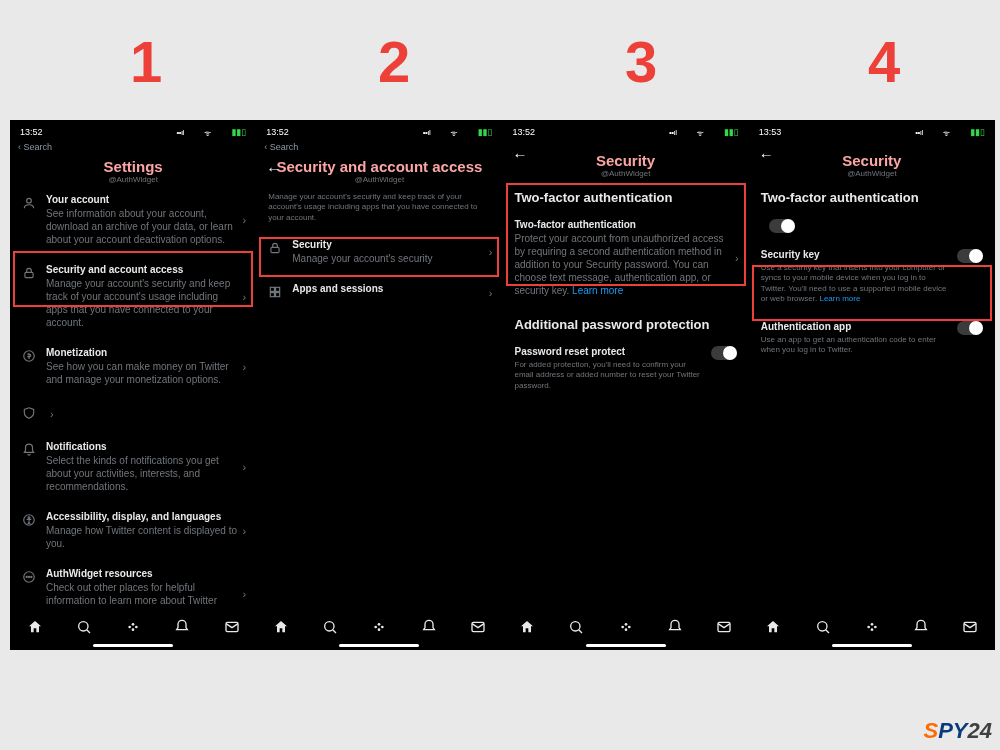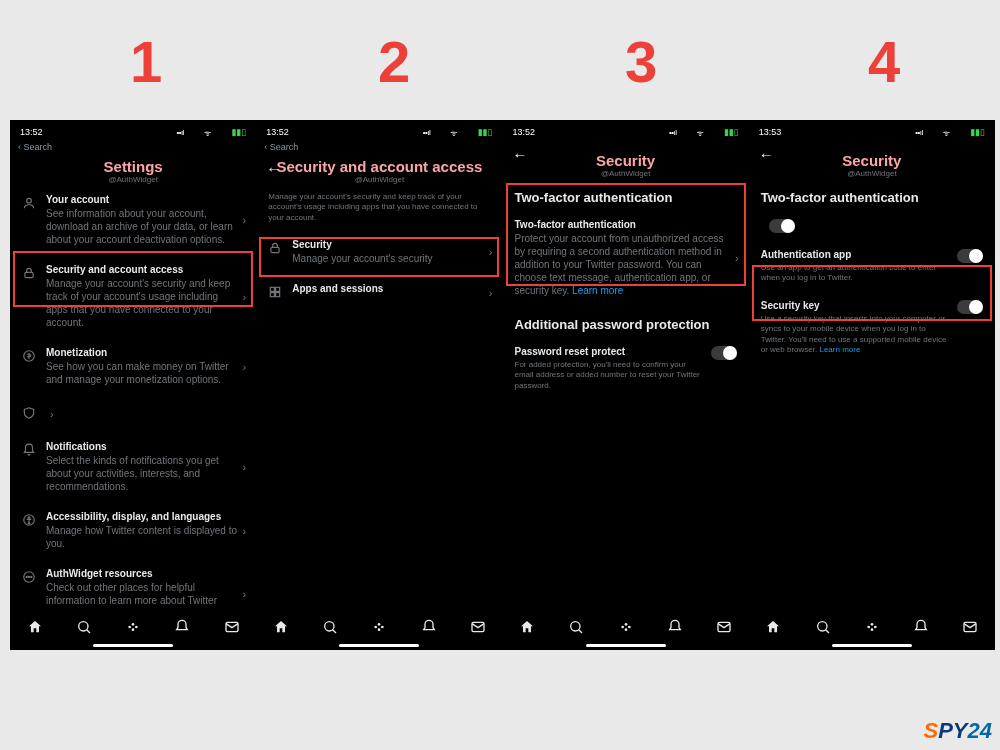--- a/index.html
+++ b/index.html
@@ -211,21 +211,21 @@
     position: absolute;
     right: 8px;
     bottom: 6px;
     font-size: 22px;
     font-weight: 900;
     font-style: italic;
   }
   .watermark .s { color: #ff6a00; }
   .watermark .p { color: #0a3a7a; }
   .watermark .y { color: #0a3a7a; }
-  .watermark .n { color: #0369a1; }
+  .watermark .n { color: #404040; }
   .link { color:#1d9bf0; }
 </style>
 </head>
 <body>
 
 <div class="canvas">
 
   <div class="step-num step1">1</div>
   <div class="step-num step2">2</div>
   <div class="step-num step3">3</div>
@@ -459,21 +459,21 @@
         <span class="back-arrow">←</span>
         <div class="title">Security</div>
         <div class="handle">@AuthWidget</div>
       </div>
 
       <div class="section-hdr">Two-factor authentication</div>
 
       <div class="row" style="padding-left:12px;">
         <div class="txt">
           <div class="label">Two-factor authentication</div>
-          <div class="desc"><span>Protect your account from unauthorized access by requiring a second authentication method in addition to your Twitter password. You can choose text message, authentication app, or security key. </span><span class="link">Learn more</span></div>
+          <div class="desc"><span>Protect your account from unauthorized access by requiring a second authentication method in addition to your Security password. You can choose text message, authentication app, or security key. </span><span class="link">Learn more</span></div>
         </div>
         <div class="chev">›</div>
       </div>
 
       <div class="section-hdr">Additional password protection</div>
 
       <div class="toggle-row">
         <div class="txt">
           <div class="label">Password reset protect</div>
           <div class="desc">For added protection, you'll need to confirm your email address or added number to reset your Twitter password.</div>
@@ -528,32 +528,32 @@
       <div class="section-hdr">Two-factor authentication</div>
 
       <div class="toggle-row">
         <div class="toggle">
             <div class="knob"></div>
           </div>
       </div>
 
       <div class="toggle-row">
         <div class="txt">
-          <div class="label">Authentication app</div>
-          <div class="desc">Use an app to get an authentication code to enter when you log in to Twitter.</div>
+          <div class="label">Security key</div>
+          <div class="desc"><span>Use a security key that inserts into your computer or syncs to your mobile device when you log in to Twitter. You'll need to use a supported mobile device or web browser. </span><span class="link">Learn more</span></div>
         </div>
         <div class="toggle">
             <div class="knob"></div>
           </div>
       </div>
 
       <div class="toggle-row">
         <div class="txt">
-          <div class="label">Security key</div>
-          <div class="desc"><span>Use a security key that inserts into your computer or syncs to your mobile device when you log in to Twitter. You'll need to use a supported mobile device or web browser. </span><span class="link">Learn more</span></div>
+          <div class="label">Authentication app</div>
+          <div class="desc">Use an app to get an authentication code to enter when you log in to Twitter.</div>
         </div>
         <div class="toggle">
             <div class="knob"></div>
           </div>
       </div>
 
       <div class="redbox" style="left:3px; top:145px; width:240px; height:56px;"></div>
 
       <div class="tabbar">
         <span class="tab"><svg width="16" height="16" viewBox="0 0 24 24" fill="currentColor">

